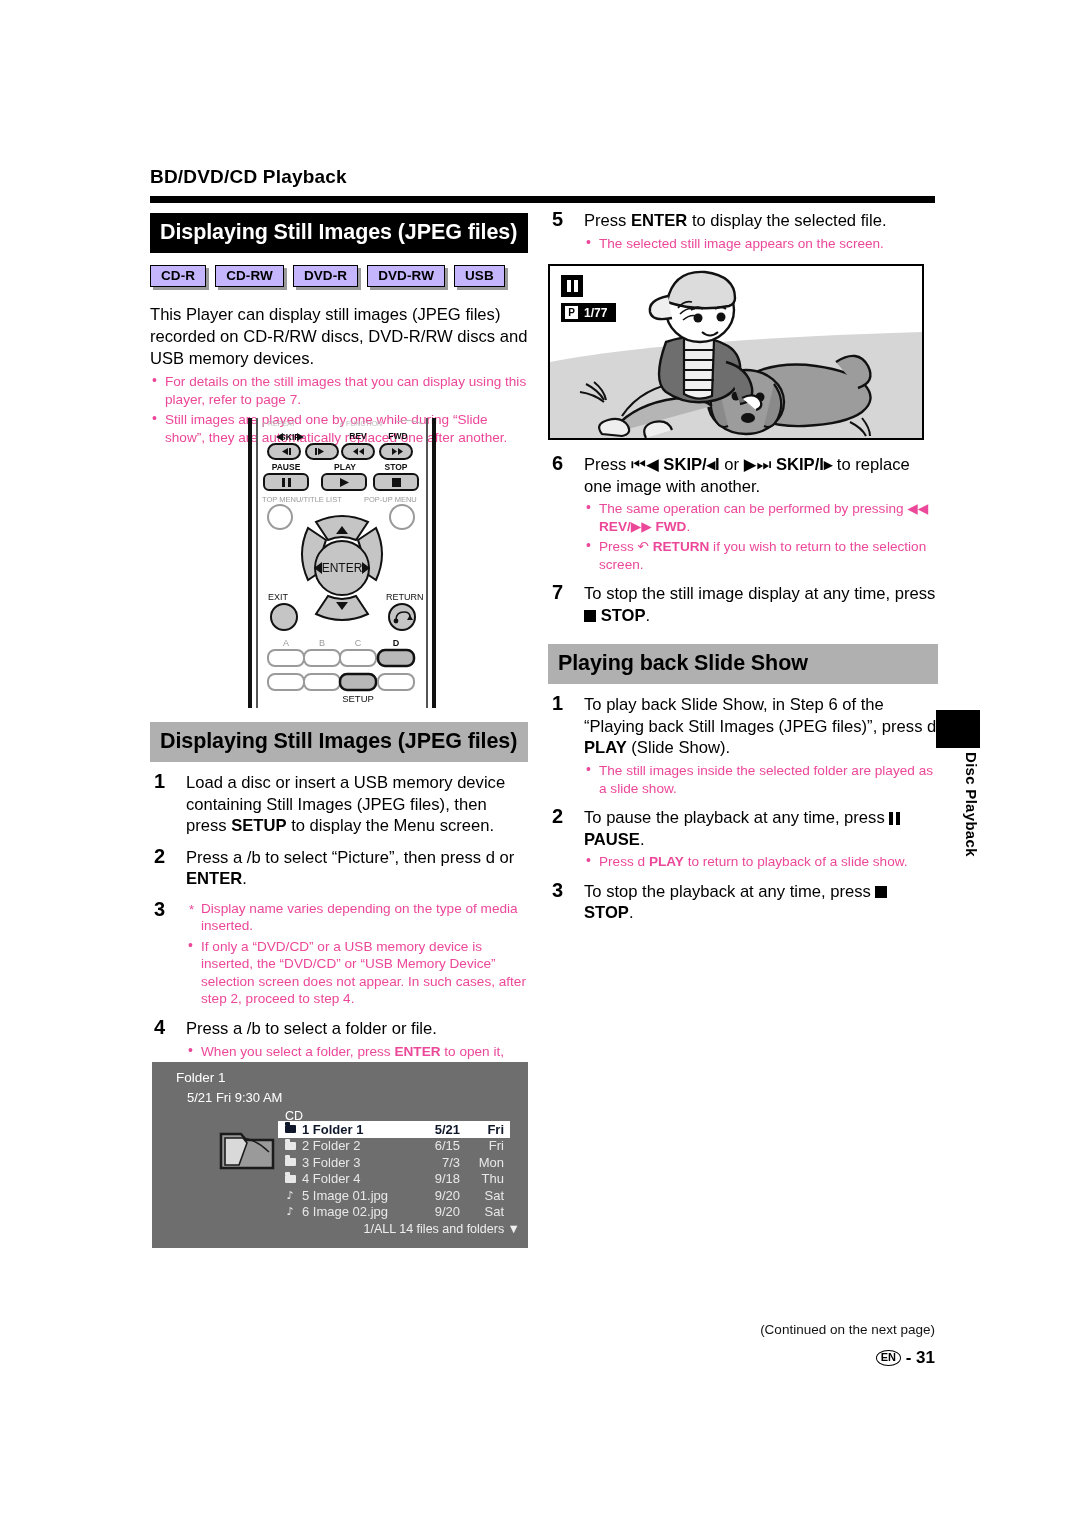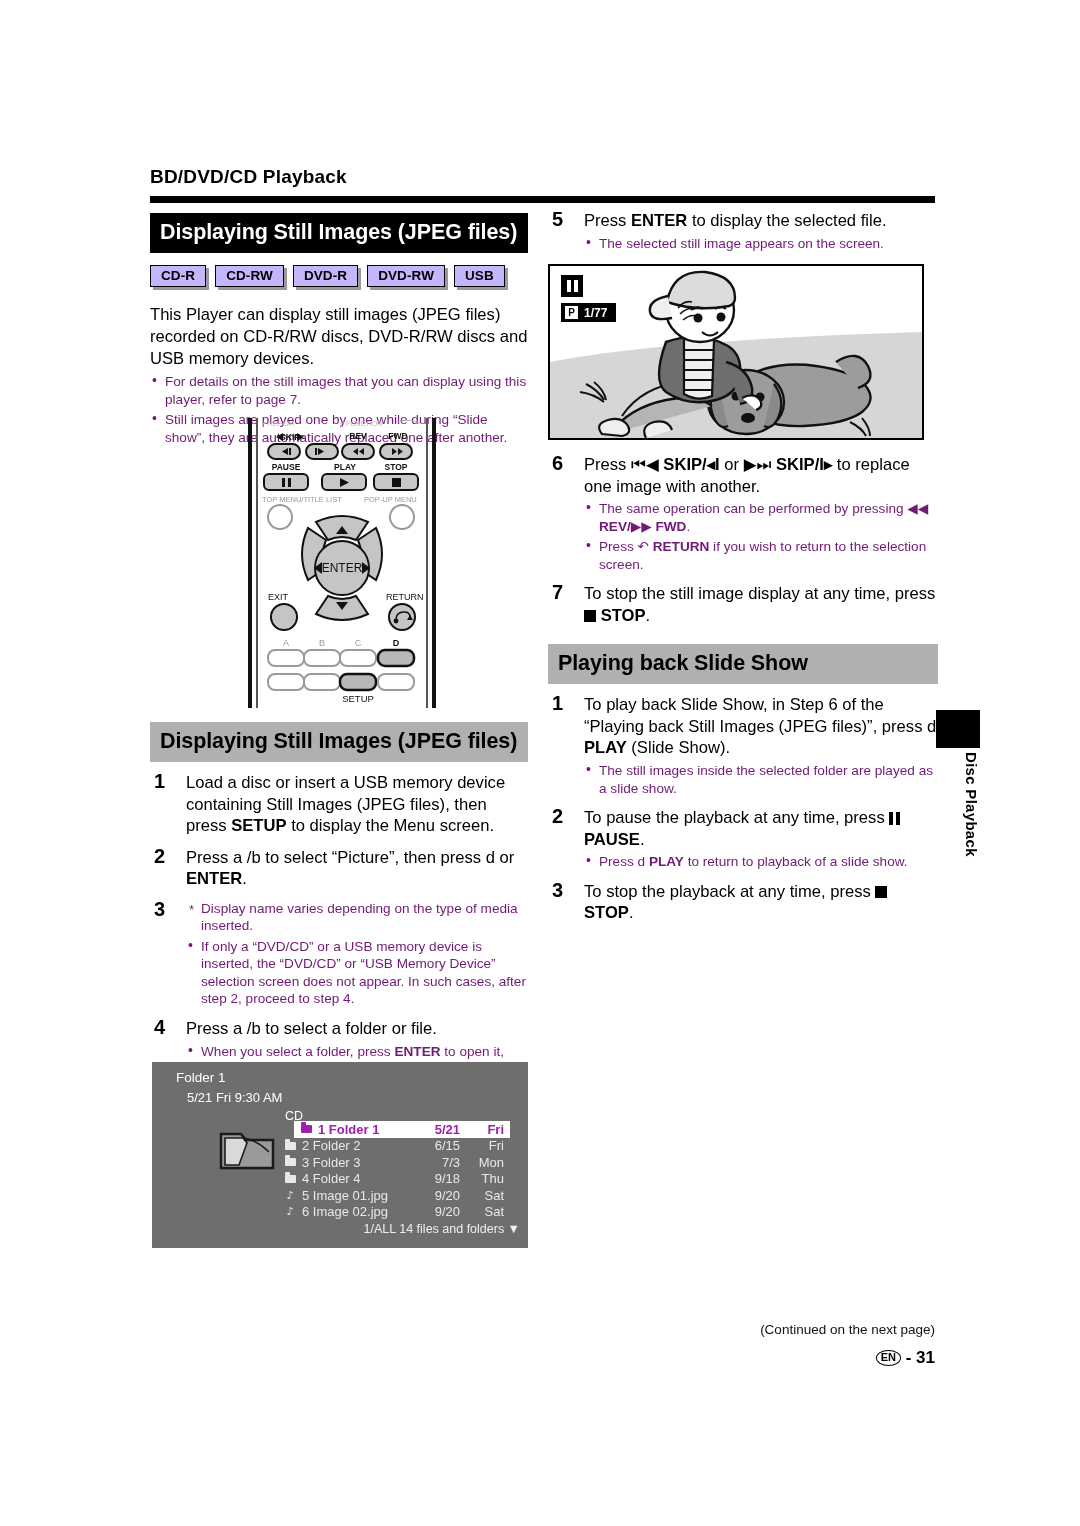--- a/index.html
+++ b/index.html
@@ -55,21 +55,21 @@
     letter-spacing:.1px;
   }
 
   
   .para{
     font-size:16.6px;line-height:22px;margin-top:17px;
   }
   .bullets{margin-top:3px;}
   .bl{
     position:relative;font-size:13.6px;line-height:17.6px;
-    padding-left:15px;margin-top:3px;color:#701a75;
+    padding-left:15px;margin-top:3px;color:#ec4899;
   }
   .bl:before{
     content:"\2022";position:absolute;left:2px;top:-1px;font-size:14px;
   }
   .bl.star:before{content:"*";left:3px;top:1px;font-size:13px;}
 
   
   .step{position:relative;padding-left:36px;margin-top:10px;}
   .step .num{
     position:absolute;left:4px;top:-2px;
@@ -120,21 +120,21 @@
     background:#6e6e6e;color:#fff;
   }
   .br-title{position:absolute;left:24px;top:8px;font-size:13.5px;}
   .br-date{position:absolute;left:35px;top:28px;font-size:13px;}
   .br-cd{position:absolute;left:133px;top:47px;font-size:12.5px;}
   .br-folder-ico{position:absolute;left:65px;top:62px;}
   .br-list{position:absolute;left:126px;top:59px;width:232px;}
   .row{
     display:flex;align-items:center;height:16.5px;font-size:13px;color:#e8e8e8;
   }
-  .row.sel{background:#fff;color:#a21caf;font-weight:bold;margin-left:16px;}
+  .row.sel{background:#fff;color:#0f172a;font-weight:bold;}
   .row .ico{width:24px;text-align:center;font-size:11px;}
   .row .nm{flex:1;}
   .row .dt{width:46px;text-align:right;}
   .row .dy{width:44px;text-align:right;padding-right:6px;}
   .ico-folder{display:inline-block;width:11px;height:8px;background:currentColor;
      position:relative;vertical-align:0px;border-radius:1px;}
   .ico-folder:before{content:"";position:absolute;left:0;top:-3px;width:5px;height:3px;
      background:currentColor;border-radius:1px 1px 0 0;}
   .br-foot{
     position:absolute;right:8px;top:160px;font-size:12.5px;color:#efefef;

